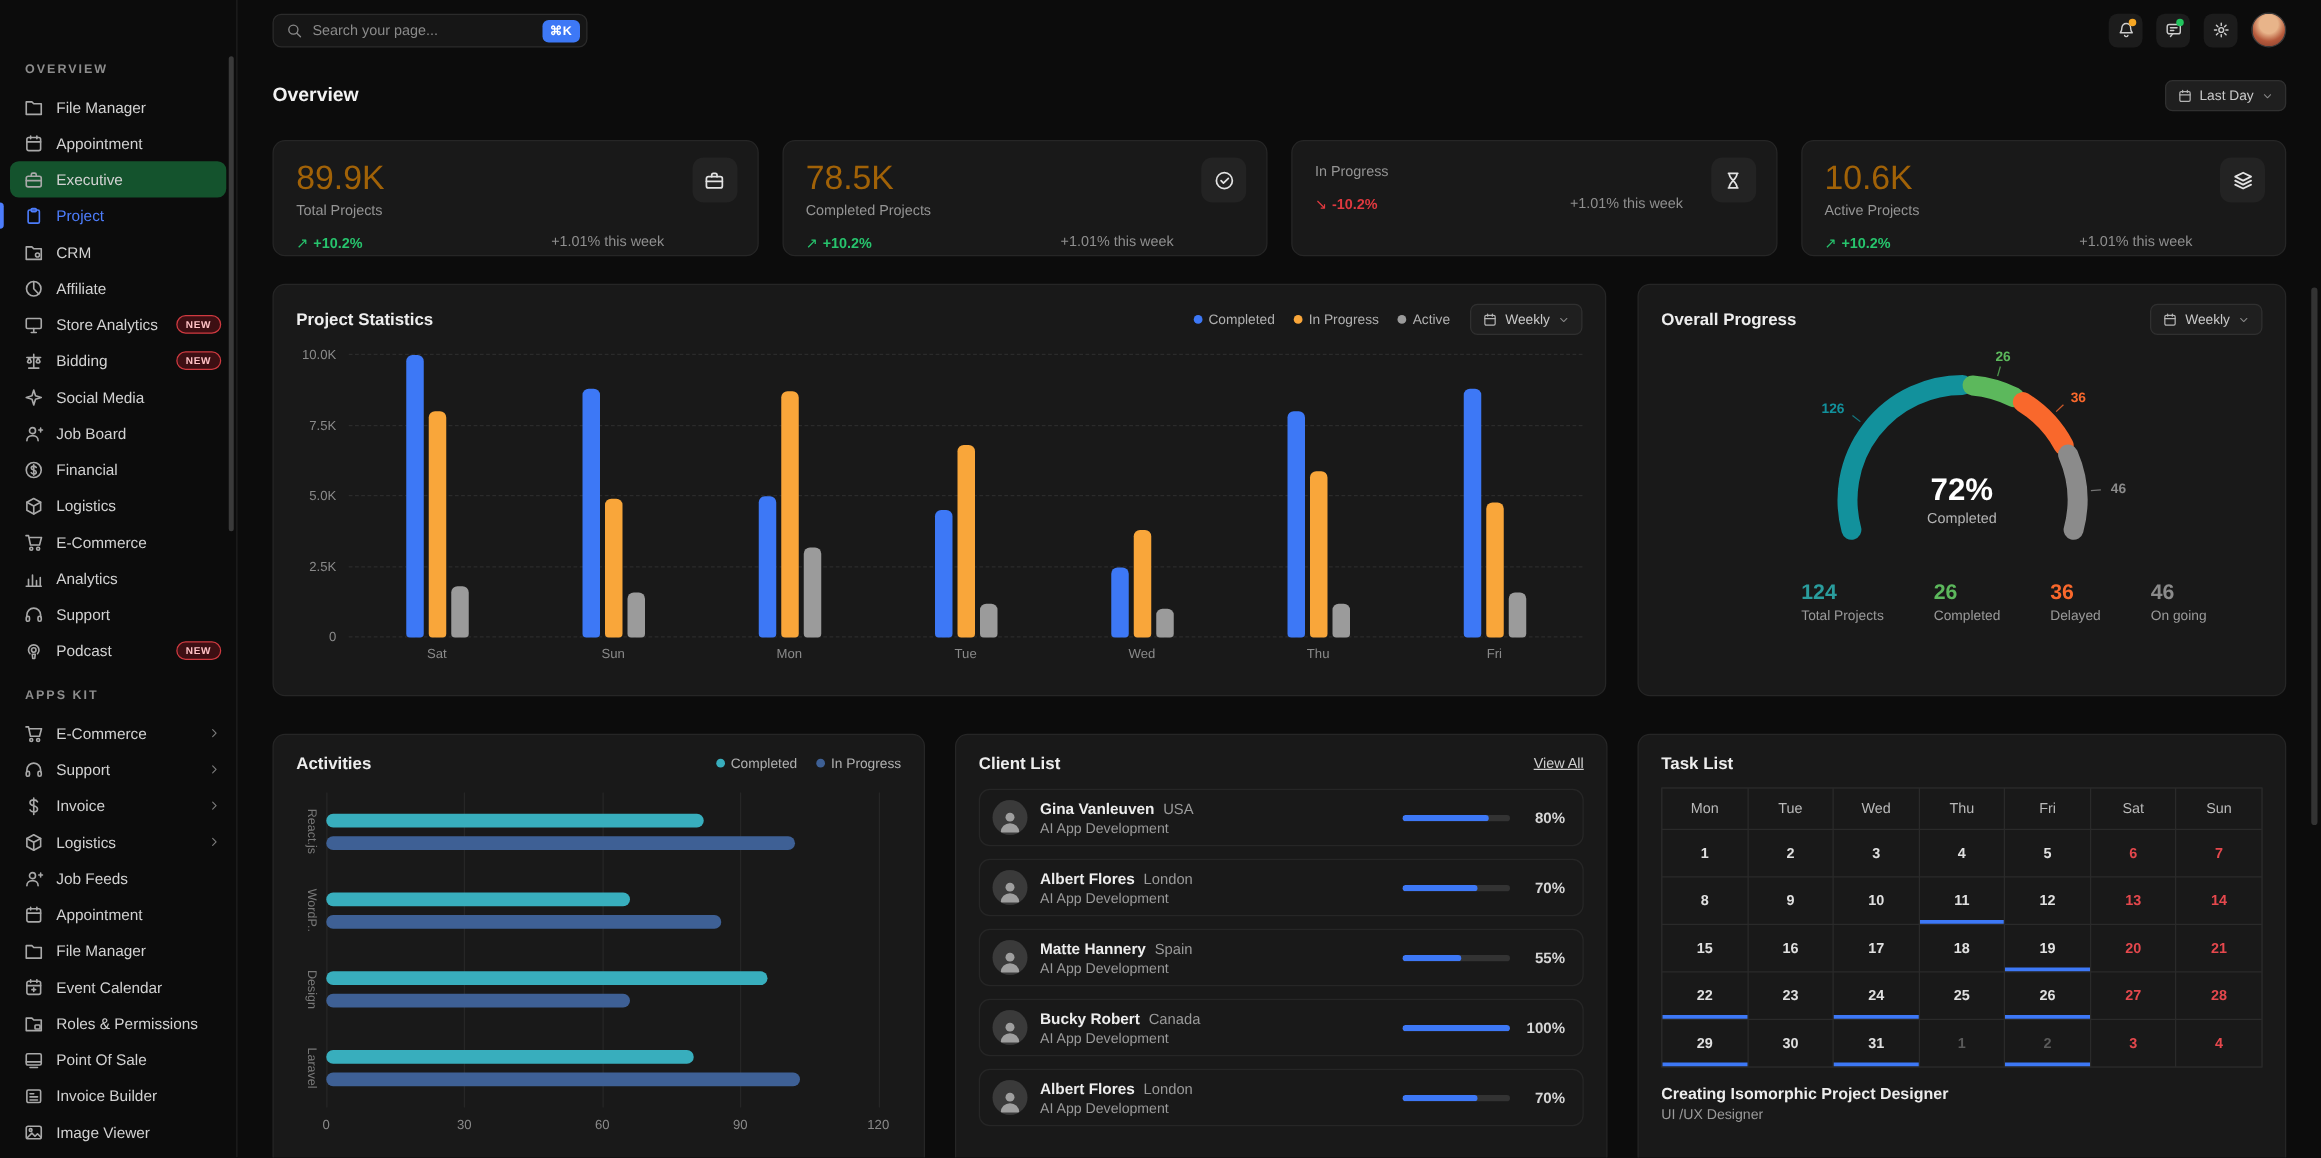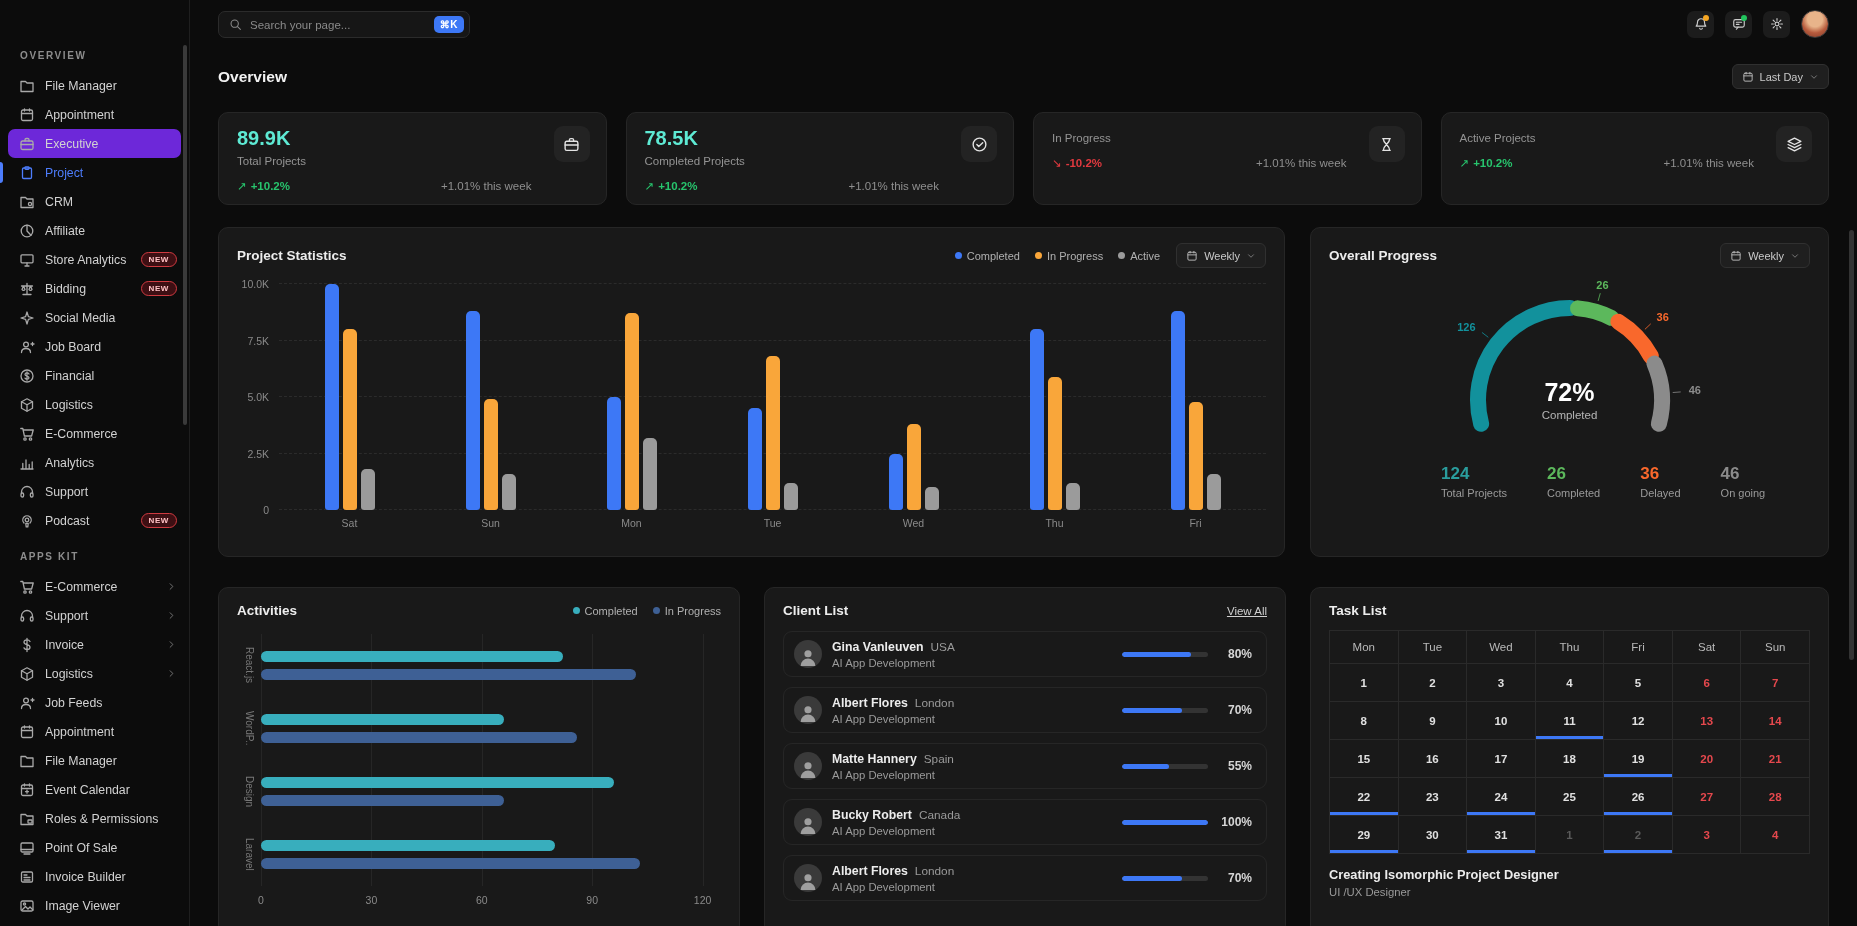--- a/index.html
+++ b/index.html
@@ -9,21 +9,21 @@
 
   
   .sidebar { width:190px; min-width:190px; height:100%; border-right:1px solid #1f1f1f; position:relative; padding-top:50px; background:#0c0c0c; overflow:hidden; }
   .sb-scrollbar { position:absolute; top:45px; right:2px; width:4px; height:380px; background:#3a3a3a; border-radius:4px; }
   .sb-title { padding:0 20px; font-size:10px; font-weight:bold; letter-spacing:1.6px; color:#8d8d8d; margin-bottom:10px; }
   .sb-title.second { margin-top:16px; }
   .s-item { display:flex; align-items:center; gap:10px; height:29px; padding:0 12px 0 19px; position:relative; cursor:pointer; color:#d2d2d2; }
   .s-item .ic { width:16px; height:16px; color:#a9a9a9; flex:0 0 16px; display:flex; }
   .s-item .ic svg { width:16px; height:16px; }
   .s-lab { font-size:12.3px; white-space:nowrap; }
-  .s-item.hov { background:#6d28d9; border-radius:7px; margin:0 8px; padding-left:11px; padding-right:6px; }
+  .s-item.hov { background:#14532d; border-radius:7px; margin:0 8px; padding-left:11px; padding-right:6px; }
   .s-item.act { color:#4d7dfc; }
   .s-item.act .ic { color:#4d7dfc; }
   .s-item.act::before { content:""; position:absolute; left:0; top:4px; width:3px; height:21px; background:#4d7dfc; border-radius:0 3px 3px 0; }
   .new-badge { margin-left:auto; font-size:8px; font-weight:bold; letter-spacing:.6px; color:#ffc2c5; background:#3d0f13; border:1.5px solid #cf3a40; border-radius:999px; padding:2px 7px 2px; }
   .s-chev { margin-left:auto; color:#7c7c7c; display:flex; }
   .s-chev svg { width:11px; height:11px; }
 
   
   .main { flex:1; padding:10px 28px 0; position:relative; }
   .topbar { display:flex; align-items:flex-end; justify-content:space-between; }
@@ -41,21 +41,21 @@
   .page-head { display:flex; align-items:center; justify-content:space-between; margin-top:26px; }
   .page-head h1 { font-size:15.5px; font-weight:bold; color:#f2f2f2; }
   .sel-btn { height:25px; display:flex; align-items:center; gap:6px; background:#1f1f1f; border:1px solid #303030; border-radius:6px; padding:0 9px; font-size:11px; color:#c9c9c9; cursor:pointer; }
   .sel-btn .ic { display:flex; color:#b5b5b5; } .sel-btn .ic svg { width:12px; height:12px; }
   .sel-btn .chev svg { width:10px; height:10px; color:#8a8a8a; }
 
   
   .stats { display:grid; grid-template-columns:repeat(4,1fr); gap:19px; margin-top:23px; }
   .card { background:#191919; border:1px solid #262626; border-radius:10px; }
   .stat-card { position:relative; padding:14px 18px; height:93px; }
-  .stat-value { font-size:20px; font-weight:bold; color:#5eead4; }
+  .stat-value { font-size:27px; font-weight:normal; color:#a16207; }
   .stat-label { font-size:11.5px; color:#949494; margin-top:5px; }
   .stat-iconbox { position:absolute; top:13px; right:16px; width:36px; height:36px; background:#232323; border-radius:9px; display:flex; align-items:center; justify-content:center; color:#e3e3e3; }
   .stat-iconbox svg { width:17px; height:17px; }
   .stat-row { display:flex; align-items:center; margin-top:12px; font-size:11.5px; }
   .delta { font-weight:bold; } .delta.up { color:#27c46d; } .delta.down { color:#e0393f; }
   .delta .arr { margin-right:4px; font-weight:normal; }
   .week-txt { color:#8f8f8f; margin-left:auto; margin-right:16%; }
 
   
   .charts-row { display:grid; grid-template-columns:1067px 1fr; gap:25px; margin-top:22px; }
@@ -518,20 +518,21 @@
               <path d="M4.5 2.5h7M4.5 13.5h7M5 2.5c0 5 6 6 6 11M11 2.5c0 5-6 6-6 11"></path>
             </svg>
           </div>
           <div class="stat-label">In Progress</div>
           <div class="stat-row">
             <span class="delta down"><span class="arr">↘</span>-10.2%</span>
             <span class="week-txt">+1.01% this week</span>
           </div>
         </div>
         <div class="card stat-card">
+          <div class="stat-value">10.6K</div>
           <div class="stat-iconbox">
             <svg viewBox="0 0 16 16" fill="none" stroke="currentColor" stroke-width="1.3" stroke-linecap="round" stroke-linejoin="round">
               <path d="M8 2l6 3-6 3-6-3z"></path>
               <path d="M2 8l6 3 6-3M2 11l6 3 6-3"></path>
             </svg>
           </div>
           <div class="stat-label">Active Projects</div>
           <div class="stat-row">
             <span class="delta up"><span class="arr">↗</span>+10.2%</span>
             <span class="week-txt">+1.01% this week</span>

